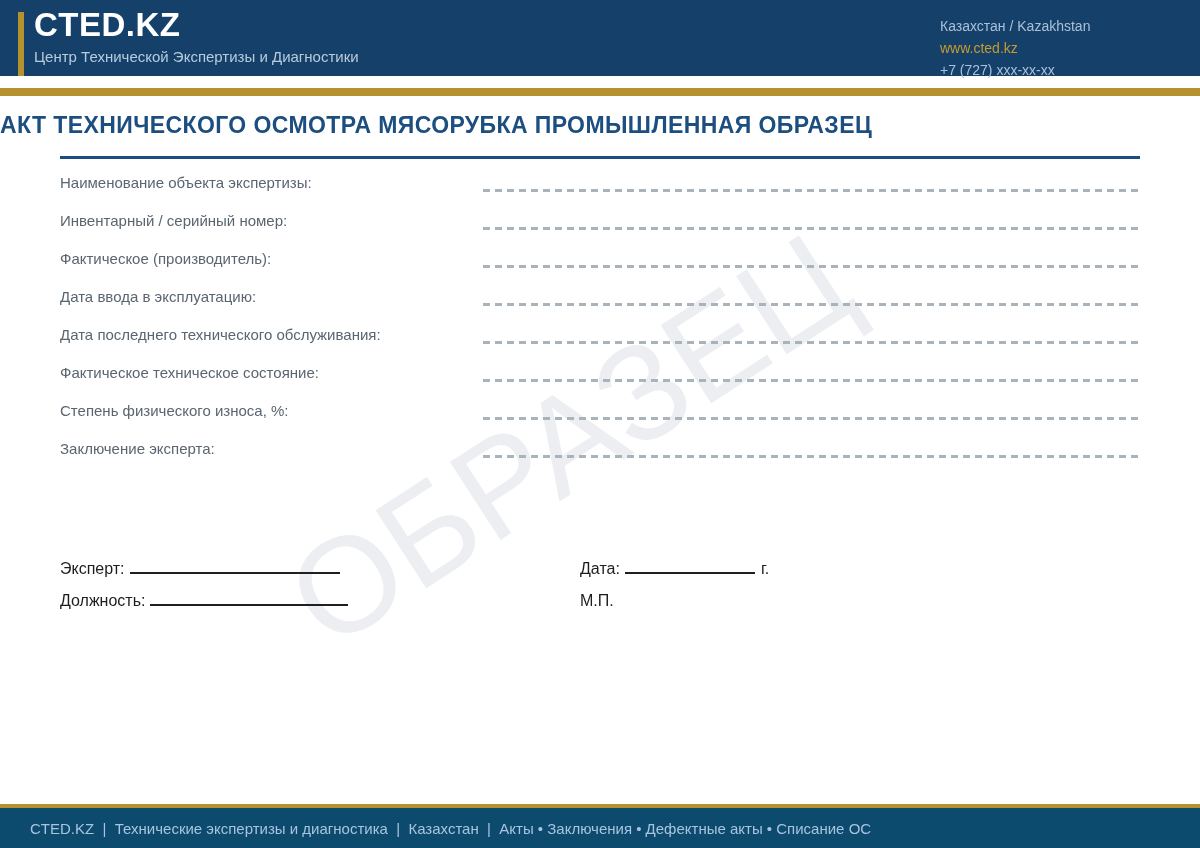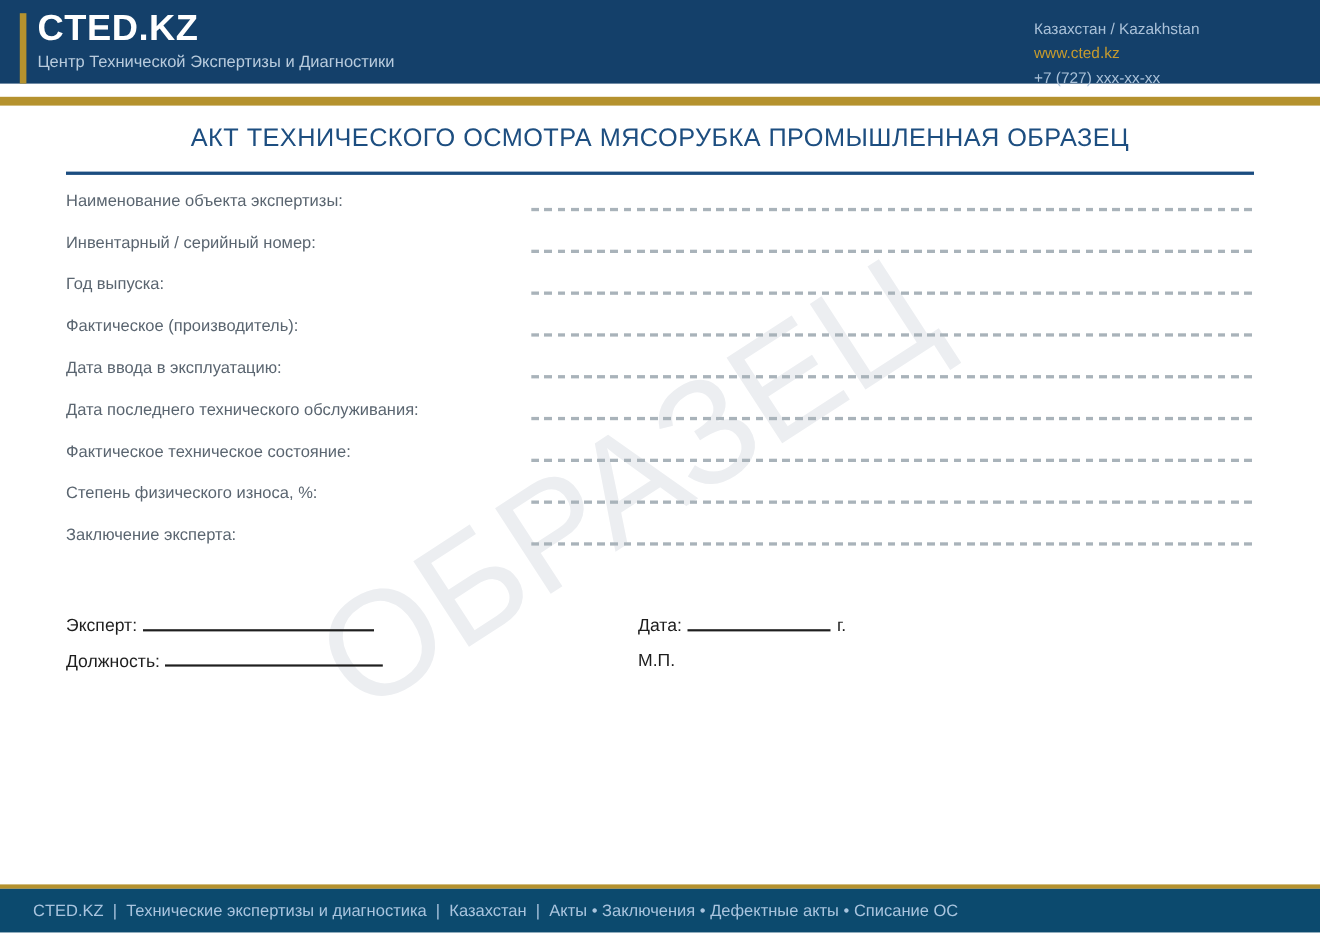--- a/index.html
+++ b/index.html
@@ -58,24 +58,23 @@
     left: 0; top: 88px;
     width: 1200px; height: 8px;
     background: #b5922e;
   }
 
   
   .doc-title {
     position: absolute;
     left: 0; top: 112px;
     width: 1200px;
-    text-align: center;
     color: #1d4e80;
     font-size: 23px;
-    font-weight: 400;
+    font-weight: 700;
     letter-spacing: 0.4px;
   }
   .title-rule {
     position: absolute;
     left: 60px; top: 156px;
     width: 1080px; height: 3px;
     background: #1b4d80;
   }
 
   
@@ -188,24 +187,20 @@
   <div class="form">
     <div class="form-row">
       <span class="field-label">Наименование объекта экспертизы:</span>
       <span class="field-line"></span>
     </div>
     <div class="form-row">
       <span class="field-label">Инвентарный / серийный номер:</span>
       <span class="field-line"></span>
     </div>
     <div class="form-row">
-      <span class="field-label">Год выпуска:</span>
-      <span class="field-line"></span>
-    </div>
-    <div class="form-row">
       <span class="field-label">Фактическое (производитель):</span>
       <span class="field-line"></span>
     </div>
     <div class="form-row">
       <span class="field-label">Дата ввода в эксплуатацию:</span>
       <span class="field-line"></span>
     </div>
     <div class="form-row">
       <span class="field-label">Дата последнего технического обслуживания:</span>
       <span class="field-line"></span>

